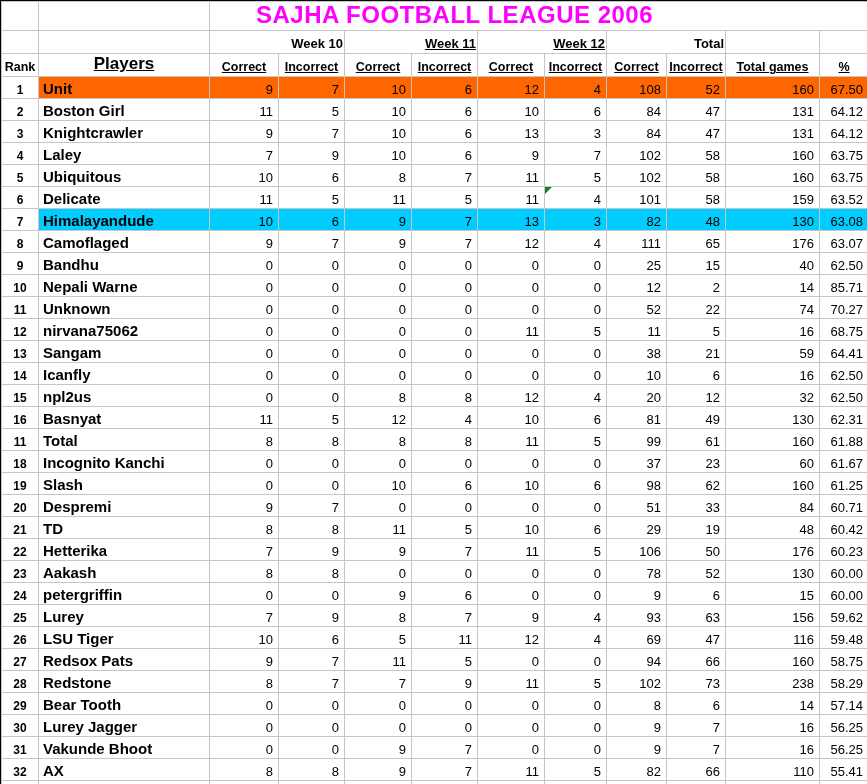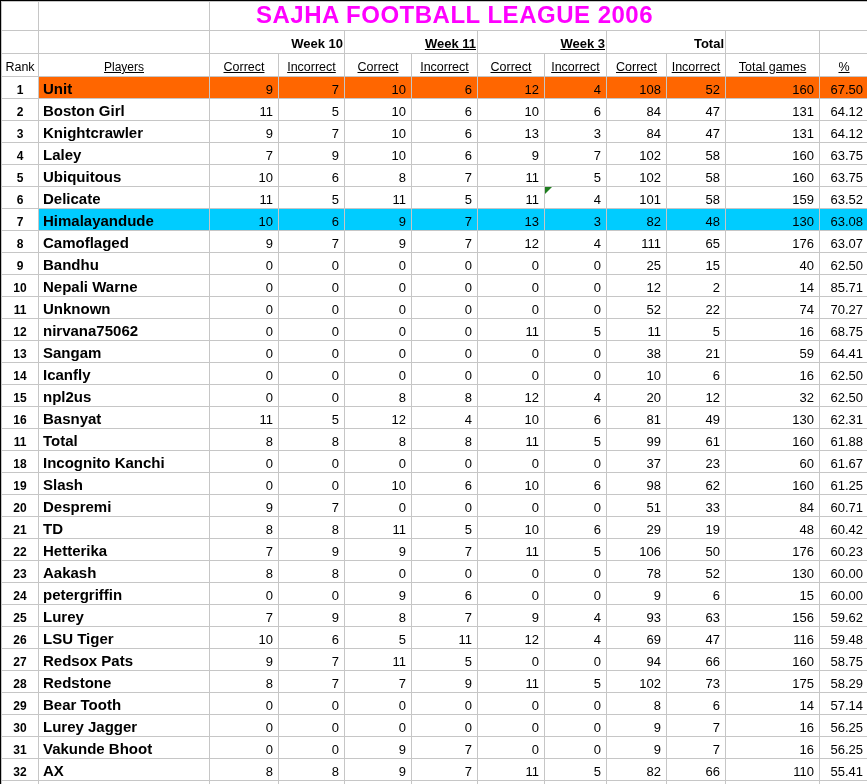--- a/index.html
+++ b/index.html
@@ -34,22 +34,22 @@
   tr.title-row td{height:27px;border-bottom:1px solid var(--grid);}
   .title-overlay{
     position:absolute;top:0;left:0;width:100%;height:28px;
     display:flex;align-items:center;justify-content:center;
     font-weight:bold;font-size:24px;letter-spacing:.5px;
     color:var(--title-color);
     pointer-events:none;
     margin-left:21px;
   }
   .wk{font-weight:bold;text-align:right;font-size:13px;padding:0 1px 2px;}
-  .hdr{font-weight:normal;text-align:center;font-size:12.5px;padding:0 1px 2px;}
-  .hdr-players{font-size:12px;}
+  .hdr{font-weight:bold;text-align:center;font-size:12.5px;padding:0 1px 2px;}
+  .hdr-players{font-size:17px;}
   .u{text-decoration:underline;}
   .f-rank{text-align:center;font-weight:bold;font-size:12px;}
   .f-player{text-align:left;font-weight:bold;font-size:15px;padding-left:4px;margin-left:32px;}
   .num{text-align:right;padding-right:5px;}
   tr.hl-orange td:not(.f-rank){background:var(--orange);}
   tr.hl-cyan td:not(.f-rank){background:var(--cyan);}
   .cell-rel{position:relative;}
   .err-tri{
     position:absolute;top:0;left:0;width:0;height:0;
     border-top:7px solid var(--tri);
@@ -80,21 +80,21 @@
       <tr class="title-row">
         <td></td>
         <td></td>
         <td colspan="10"></td>
       </tr>
       <tr>
         <td></td>
         <td></td>
         <td colspan="2" class="wk">Week 10</td>
         <td colspan="2" class="wk u">Week 11</td>
-        <td colspan="2" class="wk u">Week 3</td>
+        <td colspan="2" class="wk u">Week 12</td>
         <td colspan="2" class="wk">Total</td>
         <td></td>
         <td></td>
       </tr>
       <tr>
         <td class="hdr">Rank</td>
         <td class="hdr hdr-players u">Players</td>
         <td class="hdr u">Correct</td>
         <td class="hdr u">Incorrect</td>
         <td class="hdr u">Correct</td>
@@ -490,21 +490,21 @@
           <td class="f-rank">28</td>
           <td class="f-player">Redstone</td>
           <td class="f-w10_correct num">8</td>
           <td class="f-w10_incorrect num">7</td>
           <td class="f-w11_correct num">7</td>
           <td class="f-w11_incorrect num">9</td>
           <td class="f-w12_correct num">11</td>
           <td class="f-w12_incorrect num">5</td>
           <td class="f-total_correct num">102</td>
           <td class="f-total_incorrect num">73</td>
-          <td class="f-total_games num">175</td>
+          <td class="f-total_games num">238</td>
           <td class="f-percent num">58.29</td>
         </tr>
         <tr>
           <td class="f-rank">29</td>
           <td class="f-player">Bear Tooth</td>
           <td class="f-w10_correct num">0</td>
           <td class="f-w10_incorrect num">0</td>
           <td class="f-w11_correct num">0</td>
           <td class="f-w11_incorrect num">0</td>
           <td class="f-w12_correct num">0</td>

